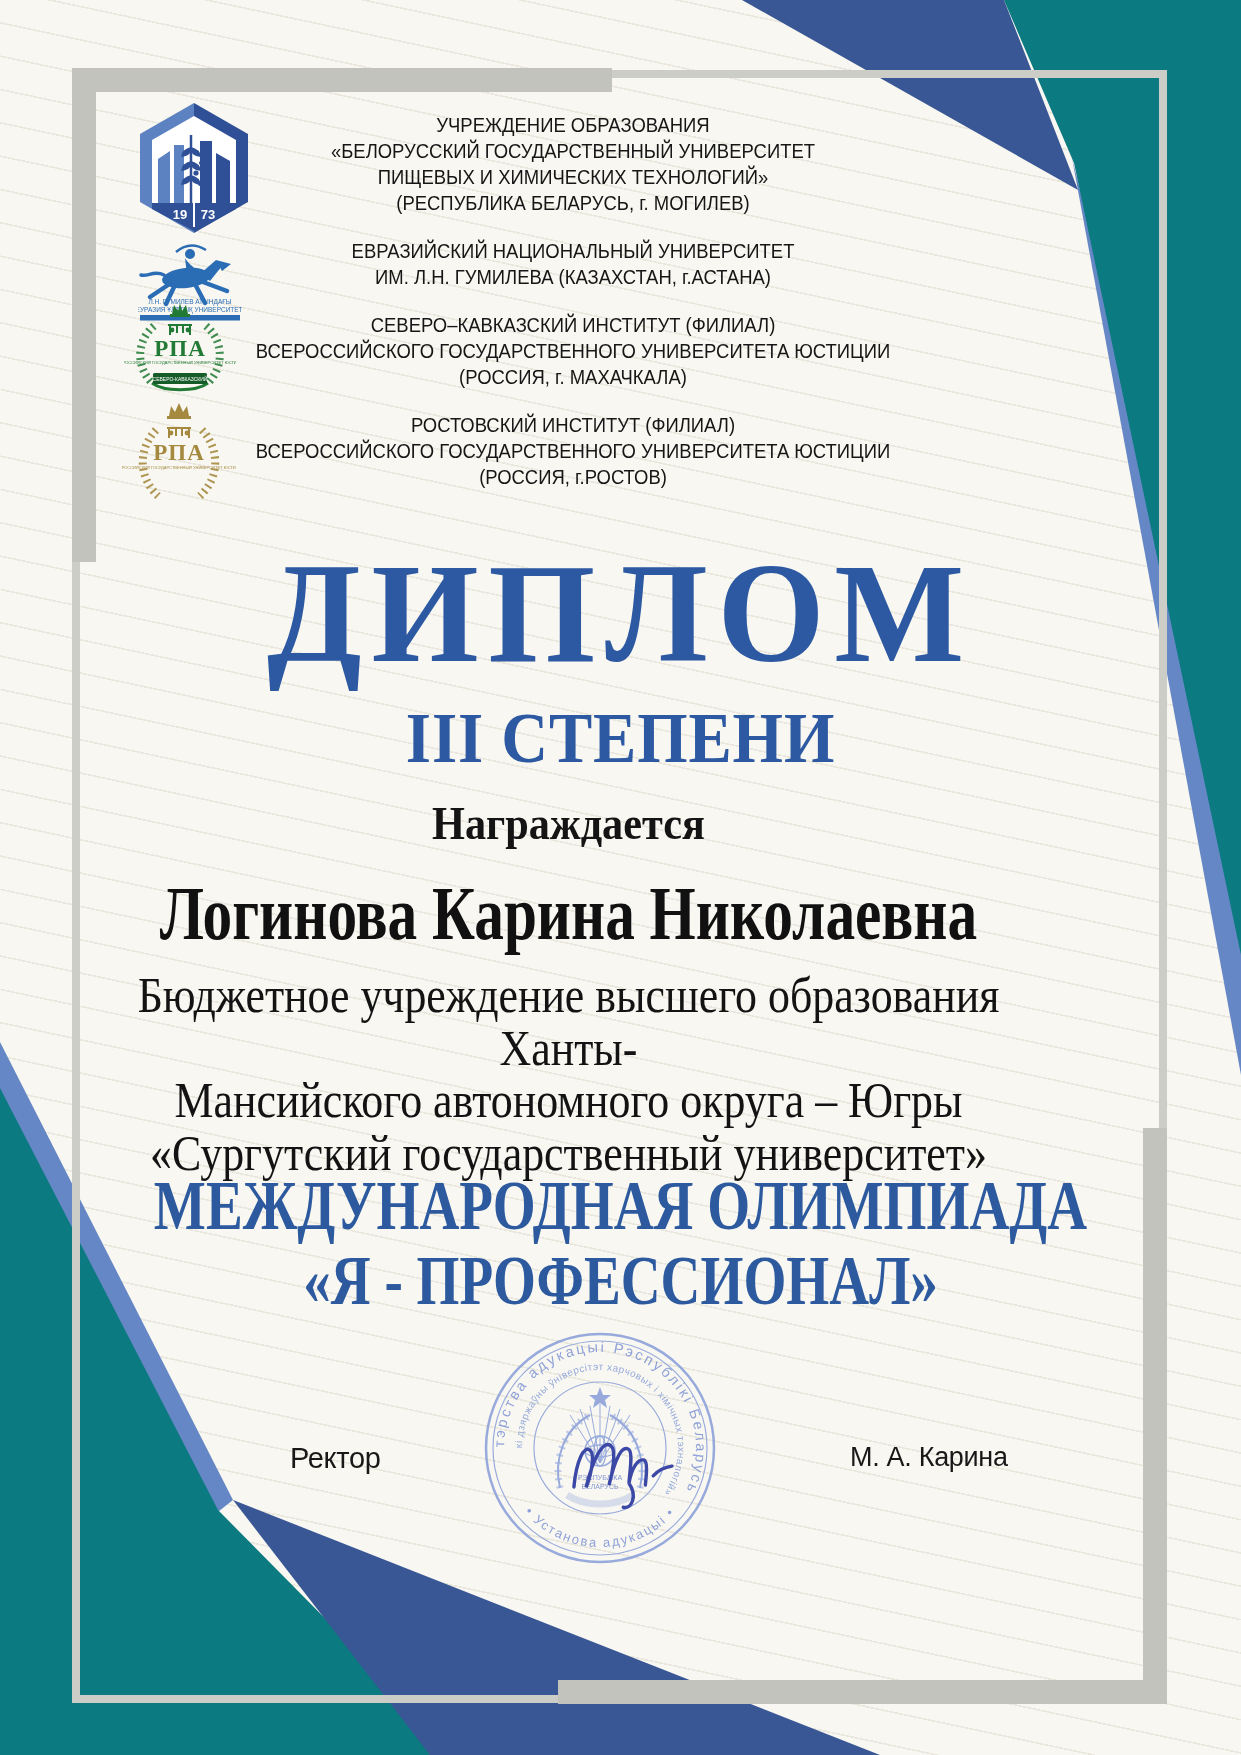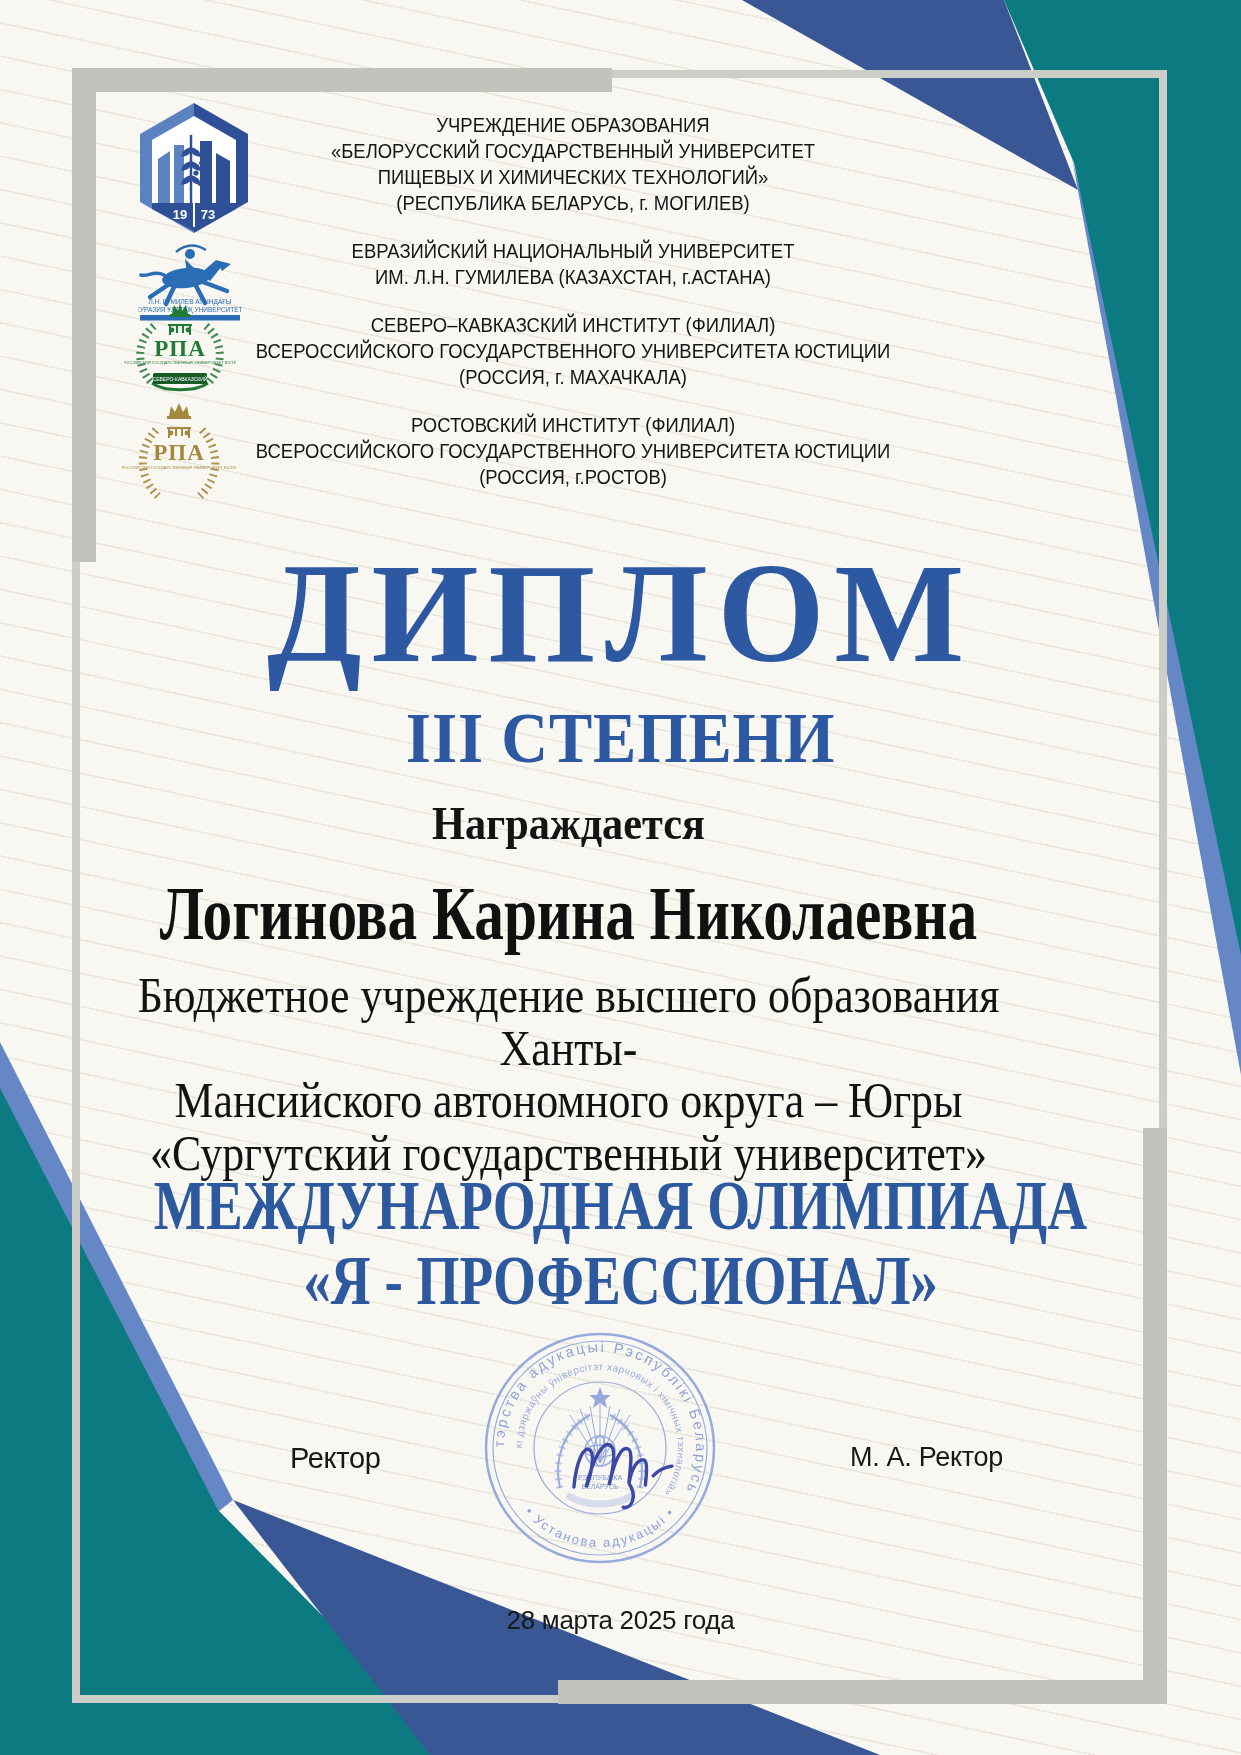--- a/index.html
+++ b/index.html
@@ -215,16 +215,15 @@
       <path d="M96,158 C102,132 112,118 117,124 C122,130 113,152 108,160
                C120,130 132,116 138,122 C144,128 135,152 131,161
                C141,135 149,124 155,128 C160,131 153,152 151,162
                C156,147 163,139 169,141 C173,143 169,158 167,166
                M176,158 C182,153 190,151 196,151
                M151,162 C158,176 150,188 142,185" fill="none" stroke="#3b48a6" stroke-width="3.4" stroke-linecap="round"></path>
     </g>
   </svg>
 
   <div class="abs t-role">Ректор</div>
-  <div class="abs t-signname">М. А. Ректор</div>
-  <div class="abs t-date">28 марта 2025 года</div>
+  <div class="abs t-signname">М. А. Карина</div>
 
 </div>
 
 </body></html>

